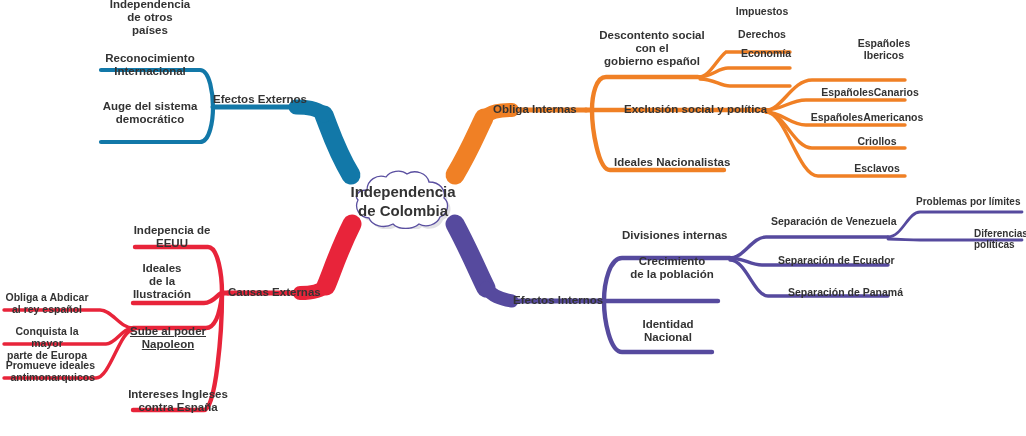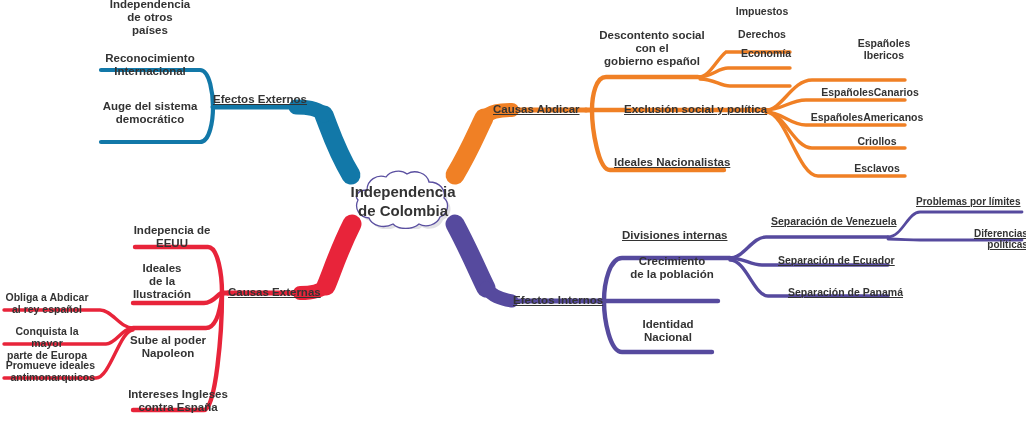--- a/index.html
+++ b/index.html
@@ -4,21 +4,21 @@
 <style>
   html,body{margin:0;padding:0;background:#ffffff;}
   body{font-family:"Liberation Sans","DejaVu Sans",sans-serif;}
   #stage{position:relative;width:1026px;height:436px;overflow:hidden;background:#ffffff;}
   #wires{position:absolute;left:0;top:0;width:1026px;height:436px;}
   .lbl{position:absolute;color:#333333;font-weight:bold;line-height:1.12;white-space:pre-line;}
   .l1{font-size:11.5px;}
   .l2{font-size:10.5px;}
   .l3{font-size:10px;}
   .ctr{text-align:center;transform:translateX(-50%);}
-  .lft{text-align:right;text-decoration:underline;}
+  .lft{text-align:left;}
   #cloud-node{position:absolute;left:343px;top:167px;width:120px;height:62px;}
   #cloud-text{position:absolute;left:343px;top:183px;width:120px;text-align:center;
     font-size:15px;font-weight:bold;color:#333333;line-height:1.25;}
 </style>
 </head>
 <body>
 
 <div id="stage">
 
   <svg id="wires" viewBox="0 0 1026 436" xmlns="http://www.w3.org/2000/svg">
@@ -126,21 +126,21 @@
 
   <div class="lbl l1 ctr" style="left:150px;top:-2px;width:130px;">Independencia
 de otros
 países</div>
   <div class="lbl l1 ctr" style="left:150px;top:52px;width:140px;">Reconocimiento
 Internacional</div>
   <div class="lbl l1 ctr" style="left:150px;top:100px;width:140px;">Auge del sistema
 democrático</div>
   <div class="lbl l1 lft" style="left:213px;top:93px;">Efectos  Externos</div>
 
-  <div class="lbl l1 lft" style="left:493px;top:103px;">Causas Abdicar</div>
+  <div class="lbl l1 lft" style="left:493px;top:103px;">Obliga Internas</div>
   <div class="lbl l1 ctr" style="left:652px;top:29px;width:150px;">Descontento social
 con el
 gobierno español</div>
   <div class="lbl l1 lft" style="left:624px;top:103px;">Exclusión social y política</div>
   <div class="lbl l1 lft" style="left:614px;top:156px;">Ideales  Nacionalistas</div>
 
   <div class="lbl l2 ctr" style="left:762px;top:6px;width:90px;">Impuestos</div>
   <div class="lbl l2 ctr" style="left:762px;top:29px;width:90px;">Derechos</div>
   <div class="lbl l2 ctr" style="left:766px;top:48px;width:90px;">Economía</div>
 
@@ -150,21 +150,21 @@
   <div class="lbl l2 ctr" style="left:867px;top:112px;width:145px;">EspañolesAmericanos</div>
   <div class="lbl l2 ctr" style="left:877px;top:136px;width:100px;">Criollos</div>
   <div class="lbl l2 ctr" style="left:877px;top:163px;width:100px;">Esclavos</div>
 
   <div class="lbl l1 lft" style="left:228px;top:286px;">Causas Externas</div>
   <div class="lbl l1 ctr" style="left:172px;top:224px;width:120px;">Indepencia de
 EEUU</div>
   <div class="lbl l1 ctr" style="left:162px;top:262px;width:110px;">Ideales
 de la
 Ilustración</div>
-  <div class="lbl l1 ctr" style="left:168px;top:334px;width:130px;">Sube al poder
+  <div class="lbl l1 ctr" style="left:168px;top:325px;width:130px;text-decoration:underline;">Sube al poder
 Napoleon</div>
   <div class="lbl l1 ctr" style="left:178px;top:388px;width:130px;">Intereses  Ingleses
 contra España</div>
 
   <div class="lbl l2 ctr" style="left:47px;top:292px;width:96px;">Obliga a  Abdicar
 al  rey  español</div>
   <div class="lbl l2 ctr" style="left:47px;top:326px;width:96px;">Conquista la mayor
 parte  de Europa</div>
   <div class="lbl l2 ctr" style="left:47px;top:360px;width:96px;text-align:right;">Promueve ideales
 antimonarquicos</div>

